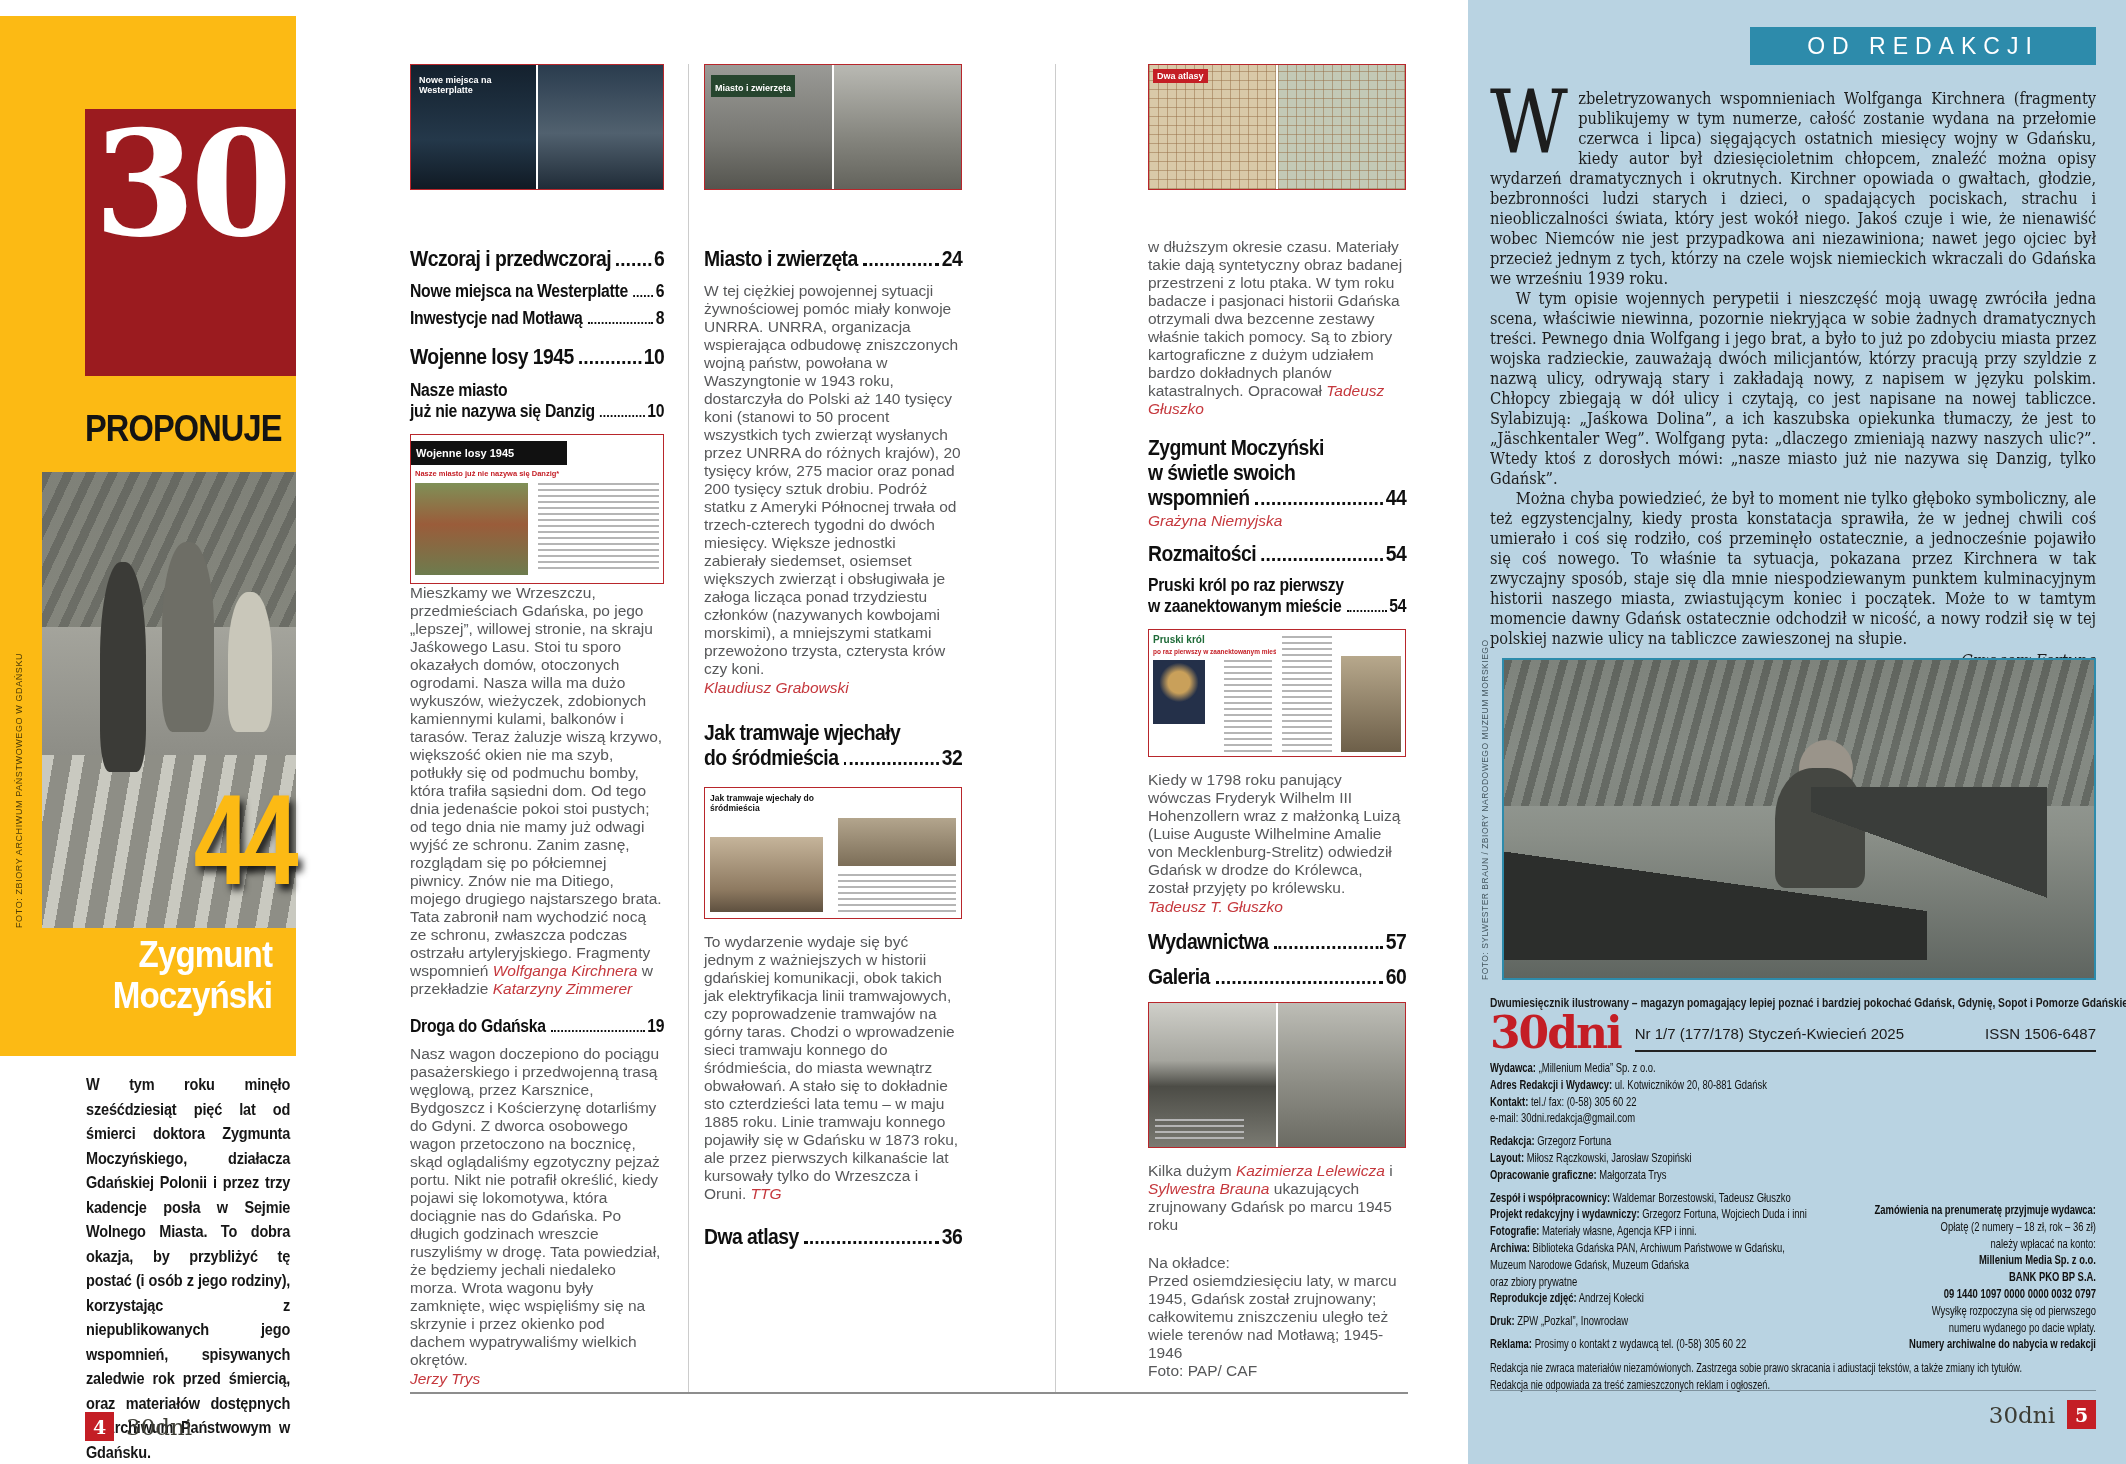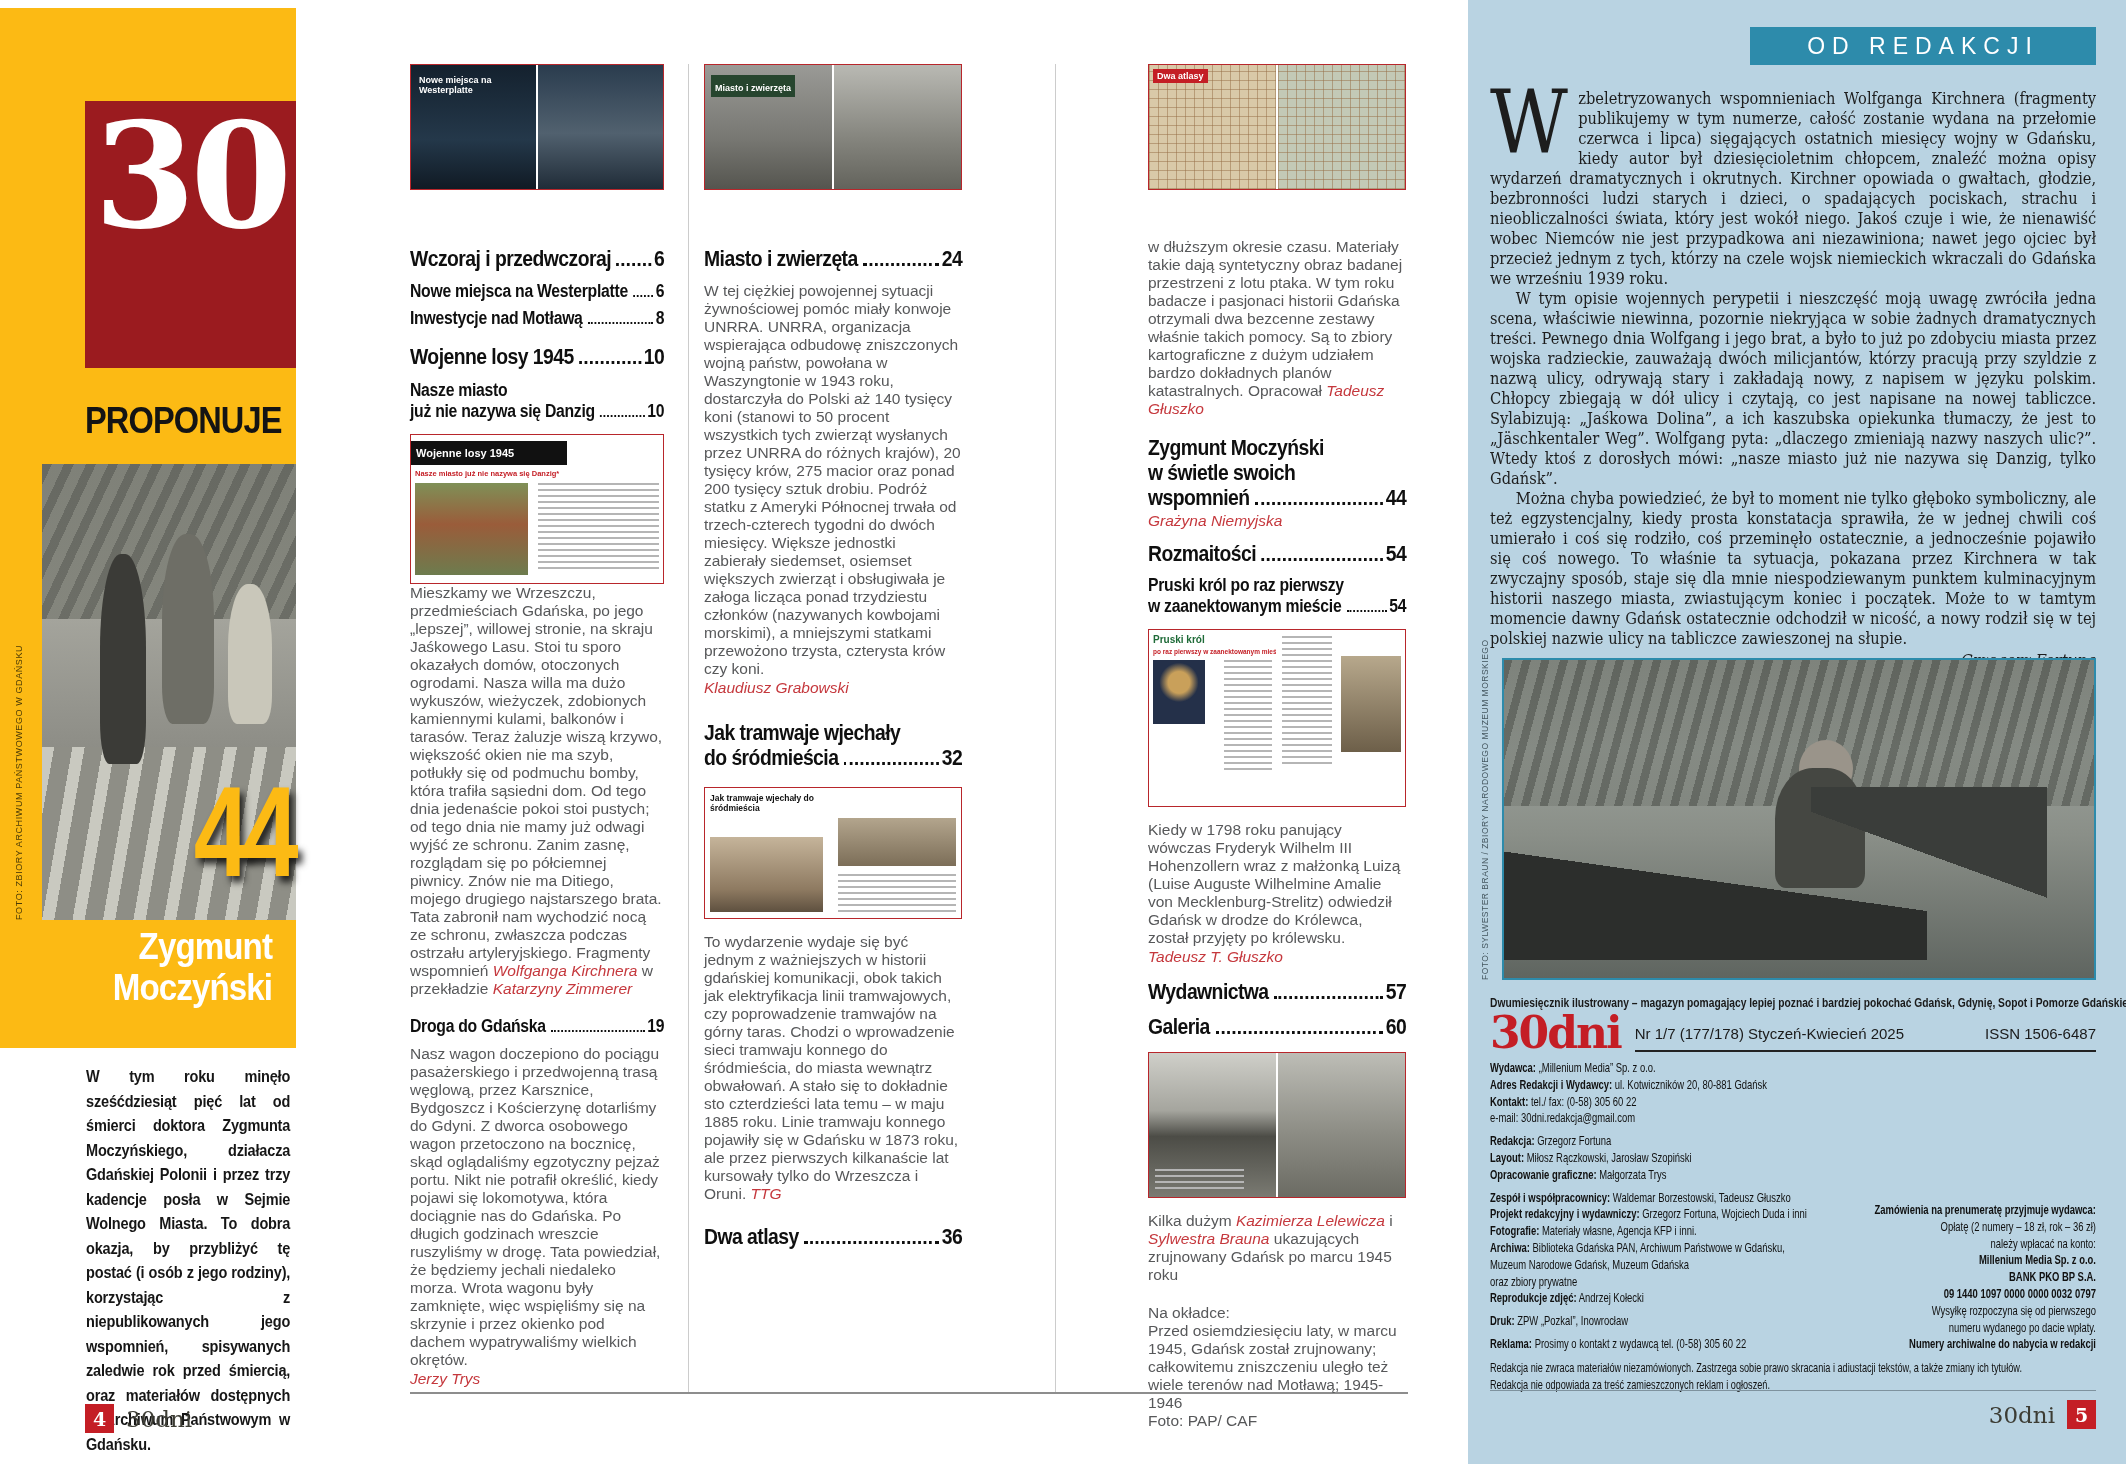--- a/index.html
+++ b/index.html
@@ -1,19 +1,19 @@
 <!DOCTYPE html>
 <html lang="pl"><head>
 <meta charset="utf-8">
 <style>
   html,body{margin:0;padding:0;background:#e8e8e8}
   #stage{position:relative;width:2126px;height:1464px;background:#ffffff;
          font-family:"Liberation Sans",sans-serif;overflow:hidden;color:#111}
   
-  .sidebar{position:absolute;left:0;top:8px;width:296px;height:1040px;background:#fcba14}
+  .sidebar{position:absolute;left:0;top:16px;width:296px;height:1040px;background:#fcba14}
   .logo-block{position:absolute;left:85px;top:93px;width:211px;height:267px;background:#9b1b1f;
               color:#fff;font-family:"DejaVu Serif",serif;font-weight:bold;text-align:center}
   .logo-top{display:block;font-size:146px;line-height:150px;letter-spacing:-5px}
   .logo-bottom{display:block;font-size:95px;line-height:90px;margin-top:-16px;letter-spacing:-2px}
   .proponuje{position:absolute;left:85px;top:392px;width:260px;font-weight:bold;font-size:37px;
              letter-spacing:-1px;color:#141414;transform:scaleX(0.88);transform-origin:left top;white-space:nowrap}
   .sidebar-photo{position:absolute;left:42px;top:456px;width:254px;height:456px;overflow:hidden;
       background:linear-gradient(180deg,#8e9089 0%,#a7a79f 30%,#93938c 55%,#6f6f68 100%)}
   .sp-foliage{position:absolute;left:0;top:0;width:100%;height:34%;
       background:repeating-linear-gradient(115deg,#5d5f58 0 9px,#7b7d74 9px 20px);opacity:.8}
@@ -292,21 +292,21 @@
     </div>
     <div class="h2 cond" style="margin-top:8px">
       <div>Pruski król po raz pierwszy</div>
       <div class="lead sub">
         <span class="lbl">w zaanektowanym mieście</span>
         <span class="dots"></span>
         <span class="pg">54</span>
       </div>
     </div>
 
-    <div class="thumb" style="height:178px;margin-top:12px">
+    <div class="thumb" style="height:128px;margin-top:12px">
       <div class="spread">
         <div class="pgl">
           <div style="position:absolute;left:4px;top:4px;color:#1f6b38;font-weight:bold;font-size:10px;white-space:nowrap">Pruski król</div>
           <div style="position:absolute;left:4px;top:18px;color:#c41e25;font-weight:bold;font-size:6.5px;white-space:nowrap">po raz pierwszy w zaanektowanym mieście</div>
           <div style="position:absolute;left:4px;top:30px;width:52px;height:64px;background:radial-gradient(circle at 50% 35%,#c9a05a 0 22%,#243049 40%)"></div>
           <div class="tx" style="position:absolute;right:4px;top:30px;width:48px;height:110px"></div>
         </div>
         <div class="pgsep"></div>
         <div class="pgr">
           <div class="tx" style="position:absolute;left:4px;top:6px;width:50px;height:130px"></div>

